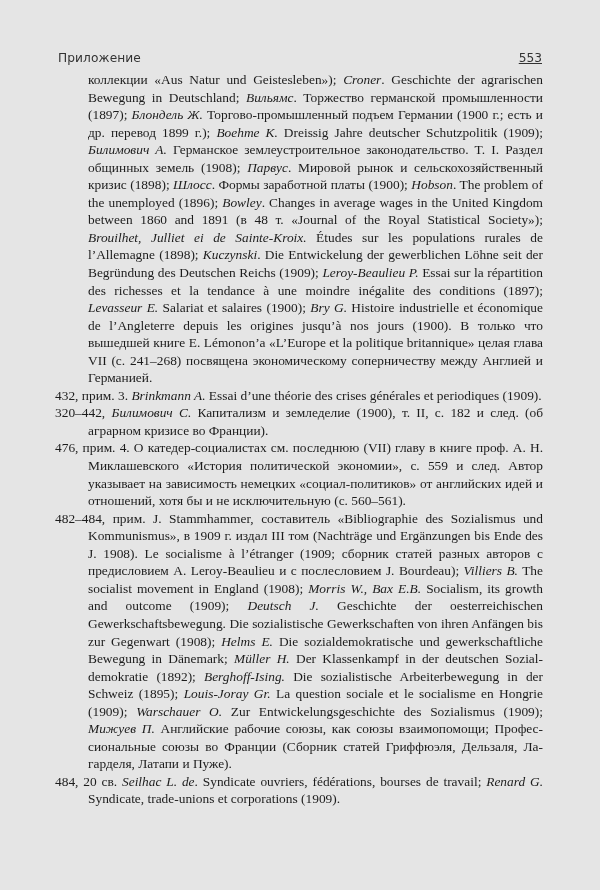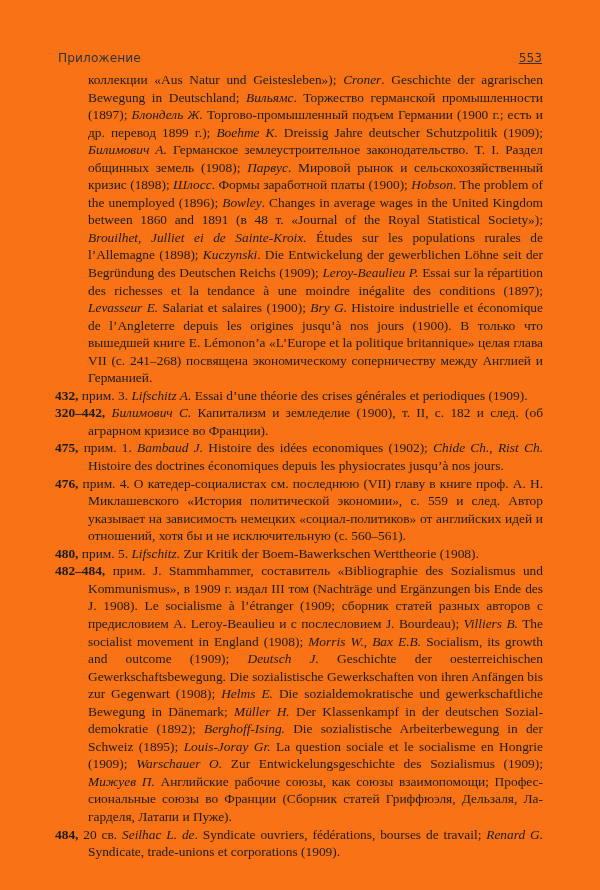--- a/index.html
+++ b/index.html
@@ -1,47 +1,45 @@
 <!DOCTYPE html>
 <html><head>
 <meta charset="utf-8">
 <style>
   html, body { margin: 0; padding: 0; background: #ffffff; }
   body { width: 600px; height: 890px; position: relative; overflow: hidden; }
-  .page { position: absolute; left: 0; top: 0; width: 600px; height: 890px; background: #f97316; }
+  .page { position: absolute; left: 0; top: 0; width: 600px; height: 890px; background: #e5e5e5; }
   .running-head {
     position: absolute; left: 58px; top: 51px; width: 484px; height: 18px;
     font-family: "DejaVu Sans", sans-serif; font-size: 12.2px; color: #333;
   }
   .running-head .title { position: absolute; left: 0; top: 0; letter-spacing: 0.1px; }
   .running-head .num { position: absolute; right: 0; top: 0; text-decoration: underline; }
   .body {
     position: absolute; left: 55px; top: 71px; width: 488px;
     font-family: "Liberation Serif", serif; font-size: 13.4px; line-height: 17.55px;
     color: #1c1c1c; text-align: justify; hyphens: manual;
   }
   .entry { padding-left: 33px; text-indent: -33px; margin: 0; }
   .cont { padding-left: 33px; margin: 0; }
-  .entry .num, .entry b { font-weight: bold; }
+  .entry .num, .entry b { font-weight: normal; }
   i { font-style: italic; }
 </style>
 </head>
 <body>
 
 <div class="page">
   <div class="running-head">
     <span class="title">Приложение</span>
     <span class="num">553</span>
   </div>
 
   <div class="body">
     <p class="cont" id="continuation">коллекции «Aus Natur und Geistesleben»); <i>Croner</i>. Geschichte der agrarischen Bewegung in Deutschland; <i>Вильямс</i>. Торжество германской промышленности (1897); <i>Блондель Ж.</i> Торгово-промышленный подъем Германии (1900 г.; есть и др. перевод 1899 г.); <i>Boehme K.</i> Dreissig Jahre deutscher Schutzpolitik (1909); <i>Билимович А.</i> Германское землеустроительное законодательство. T. I. Раз­дел общинных земель (1908); <i>Парвус</i>. Мировой рынок и сельскохозяйст­венный кризис (1898); <i>Шлосс</i>. Формы заработной платы (1900); <i>Hobson</i>. The problem of the unemployed (1896); <i>Bowley</i>. Changes in average wages in the United Kingdom between 1860 and 1891 (в 48 т. «Journal of the Royal Statistical Society»); <i>Brouilhet, Julliet ei de Sainte-Kroix.</i> Études sur les populations rurales de l’Allemagne (1898); <i>Kuczynski</i>. Die Entwickelung der gewerblichen Löhne seit der Begründung des Deutschen Reichs (1909); <i>Leroy-Beaulieu P.</i> Essai sur la répartition des richesses et la tendance à une moindre inégalite des conditions (1897); <i>Levasseur E.</i> Salariat et salaires (1900); <i>Bry G.</i> Histoire industrielle et économique de l’Angleterre depuis les origines jusqu’à nos jours (1900). В только что вышедшей книге E. Lémonon’a «L’Europe et la politique britannique» целая глава VII (с. 241–268) посвящена экономическому соперничеству между Англией и Германией.</p>
     <div id="entries">
-        <p class="entry"><b class="num">432,</b> прим. 3. <i>Lifschitz A.</i> Essai d’une théorie des crises générales et periodiques (1909).</p>
+        <p class="entry"><b class="num">432,</b> прим. 3. <i>Brinkmann A.</i> Essai d’une théorie des crises générales et periodiques (1909).</p>
         <p class="entry"><b class="num">320–442,</b> <i>Билимович С.</i> Капитализм и земледелие (1900), т. II, с. 182 и след. (об аграр­ном кризисе во Франции).</p>
-        <p class="entry"><b class="num">475,</b> прим. 1. <i>Bambaud J.</i> Histoire des idées economiques (1902); <i>Chide Ch., Rist Ch.</i> Histoire des doctrines économiques depuis les physiocrates jusqu’à nos jours.</p>
         <p class="entry"><b class="num">476,</b> прим. 4. О катедер-социалистах см. последнюю (VII) главу в книге проф. А. Н. Миклашевского «История политической экономии», с. 559 и след. Ав­тор указывает на зависимость немецких «социал-политиков» от английских идей и отношений, хотя бы и не исключительную (с. 560–561).</p>
-        <p class="entry"><b class="num">480,</b> прим. 5. <i>Lifschitz.</i> Zur Kritik der Boem-Bawerkschen Werttheorie (1908).</p>
         <p class="entry"><b class="num">482–484,</b> прим. J. Stammhammer, составитель «Bibliographie des Sozialismus und Kommunismus», в 1909 г. издал III том (Nachträge und Ergänzungen bis Ende des J. 1908). Le socialisme à l’étranger (1909; сборник статей разных авто­ров с предисловием A. Leroy-Beaulieu и с послесловием J. Bourdeau); <i>Vil­liers B.</i> The socialist movement in England (1908); <i>Morris W., Bax E.B.</i> Socialism, its growth and outcome (1909); <i>Deutsch J.</i> Geschichte der oesterreichischen Gewerkschaftsbewegung. Die sozialistische Gewerkschaften von ihren Anfängen bis zur Gegenwart (1908); <i>Helms E.</i> Die sozialdemokratische und gewerkschaftliche Bewegung in Dänemark; <i>Müller H.</i> Der Klassenkampf in der deutschen Sozial­demokratie (1892); <i>Berghoff-Ising.</i> Die sozialistische Arbeiterbewegung in der Schweiz (1895); <i>Louis-Joray Gr.</i> La question sociale et le socialisme en Hongrie (1909); <i>Warschauer O.</i> Zur Entwickelungsgeschichte des Sozialismus (1909); <i>Мижуев П.</i> Английские рабочие союзы, как союзы взаимопомощи; Профес­сиональные союзы во Франции (Сборник статей Гриффюэля, Дельзаля, Ла­гарделя, Латапи и Пуже).</p>
         <p class="entry"><b class="num">484,</b> 20 св. <i>Seilhac L. de</i>. Syndicate ouvriers, fédérations, bourses de travail; <i>Renard G.</i> Syndicate, trade-unions et corporations (1909).</p>
       </div>
   </div>
 </div>
 
 </body></html>

